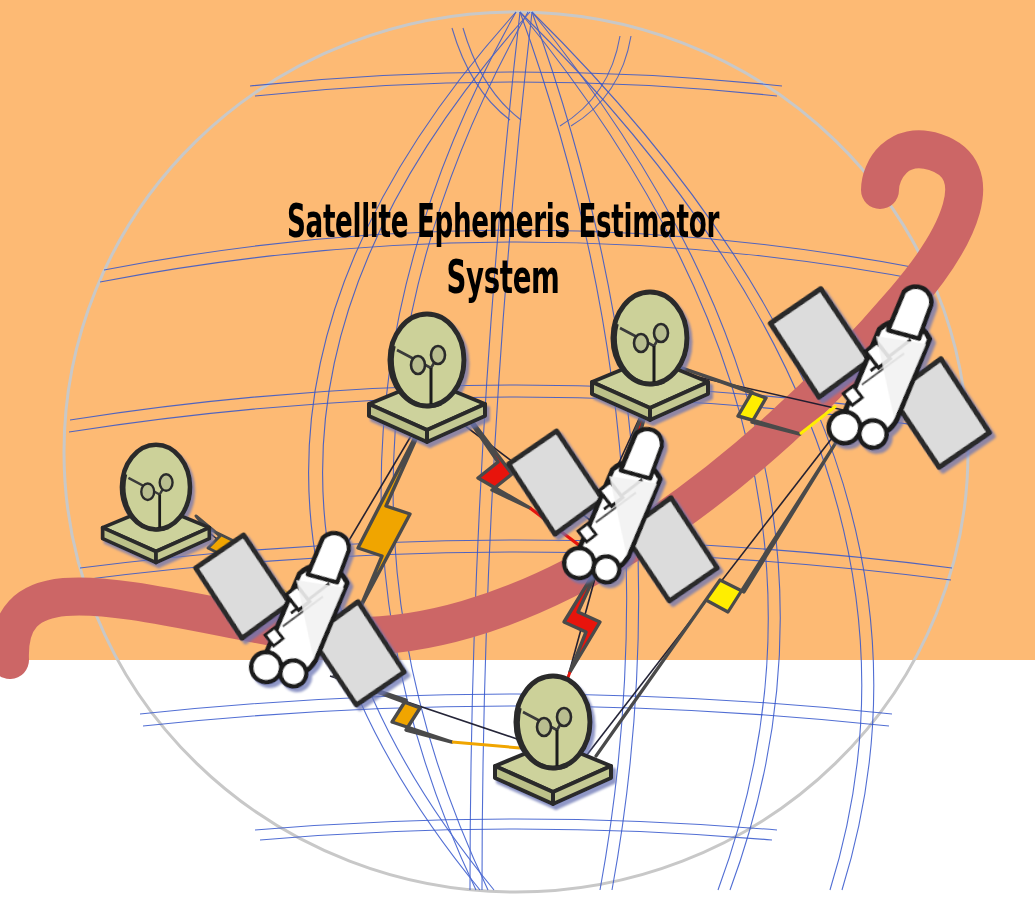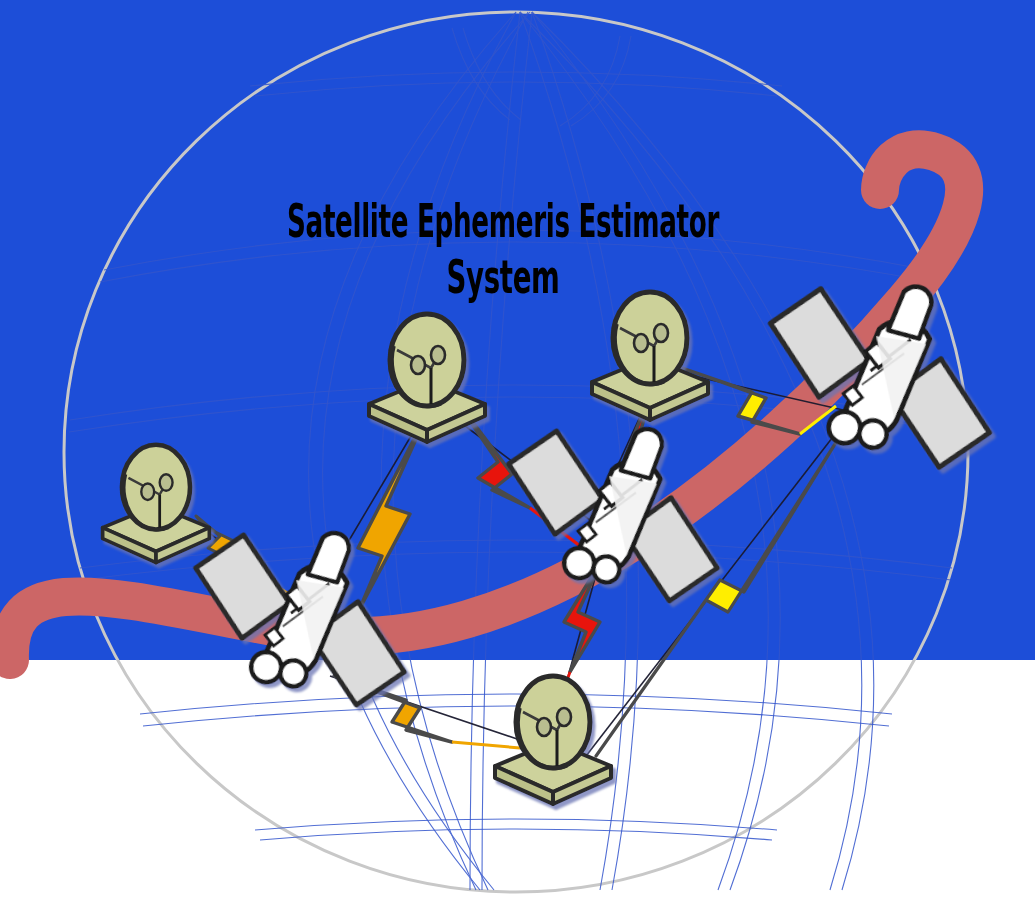--- a/index.html
+++ b/index.html
@@ -11,21 +11,21 @@
   body {
     width: 1035px;
     height: 900px;
     font-family: "Liberation Sans", sans-serif;
     overflow: hidden;
   }
   #stage {
     position: relative;
     width: 1035px;
     height: 660px;
-    background: #1d4ed8;
+    background: #fdba74;
   }
   #scene {
     position: absolute;
     left: 0;
     top: 0;
     width: 1035px;
     height: 900px;
   }
   .title-text {
     font-family: "DejaVu Sans Condensed", "Liberation Sans Narrow", "Liberation Sans", sans-serif;

